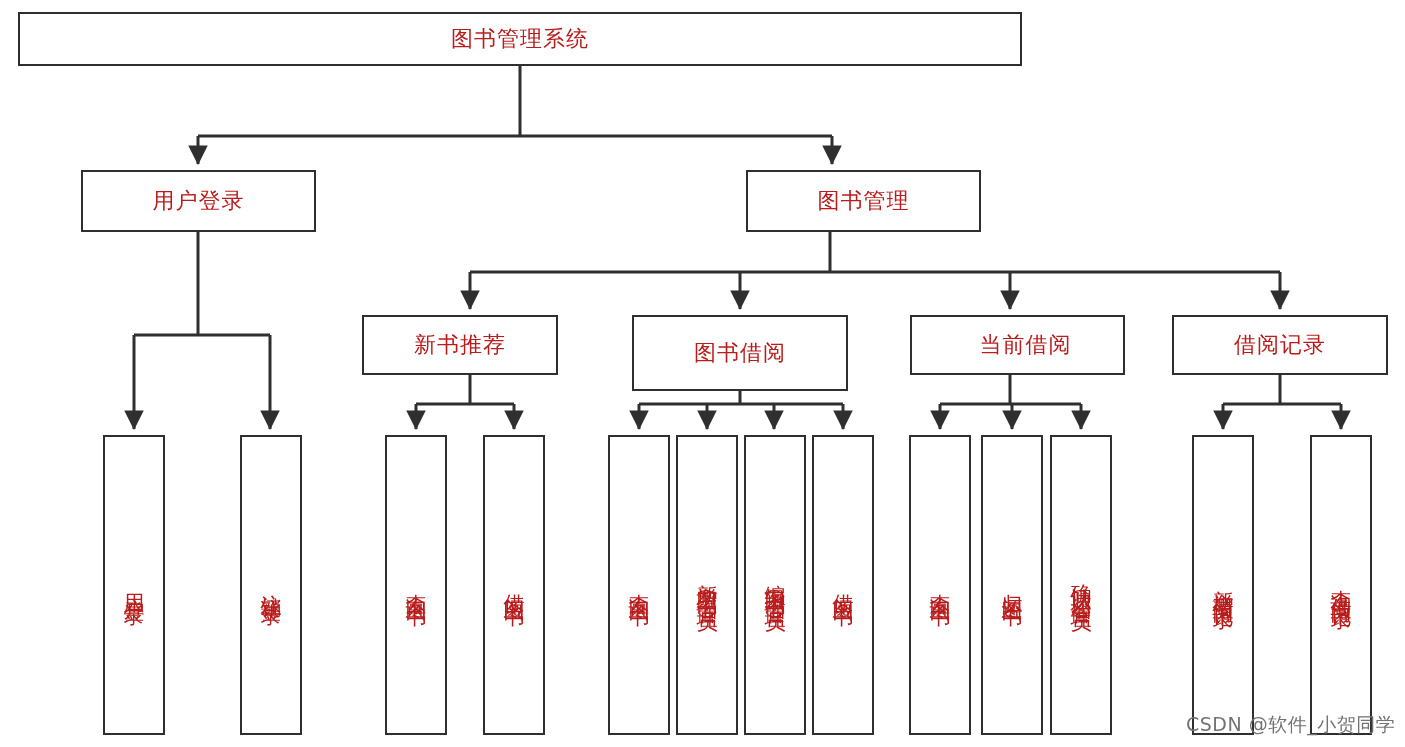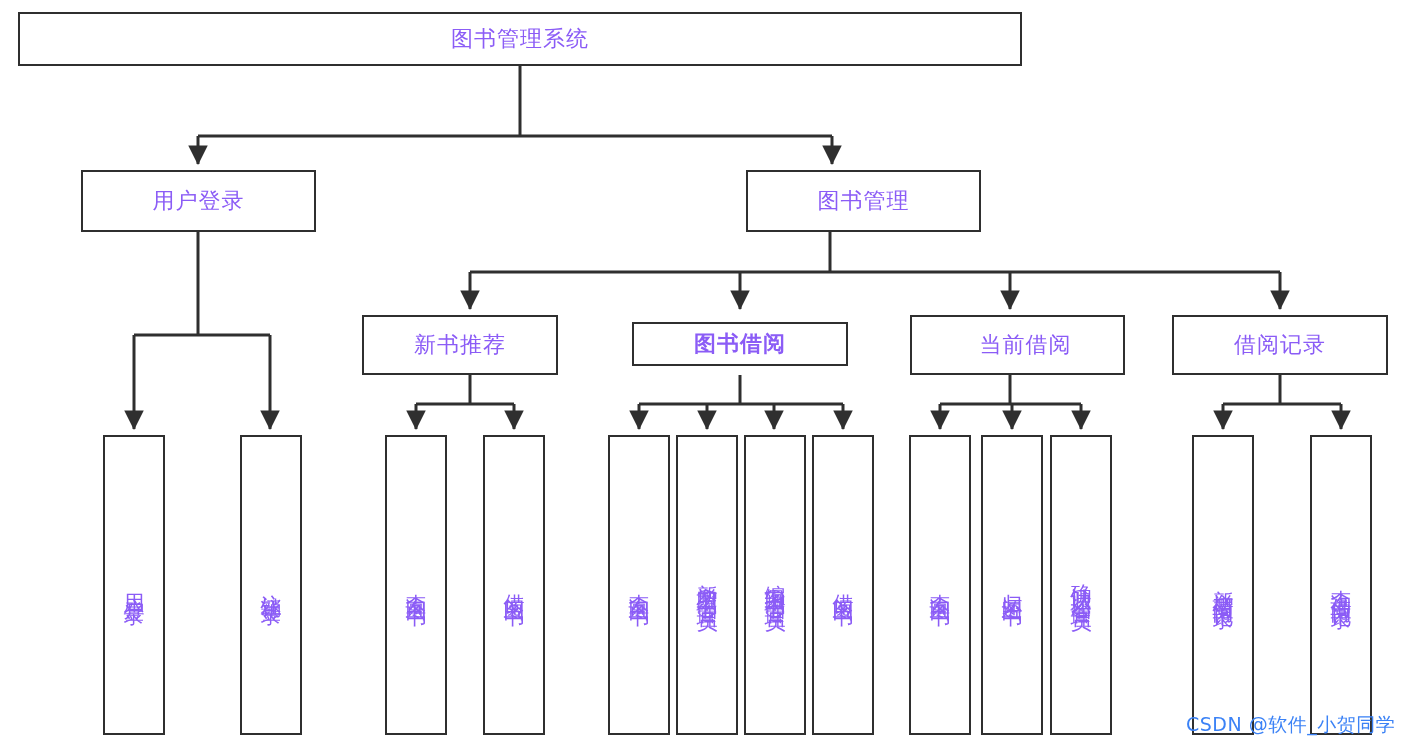--- a/index.html
+++ b/index.html
@@ -7,36 +7,36 @@
   #stage{position:relative;width:1405px;height:747px;overflow:hidden;background:#fff;}
   svg.lines{position:absolute;left:0;top:0;width:1405px;height:747px;}
   .node{
     position:absolute;
     box-sizing:border-box;
     border:2.5px solid #2f2f2f;
     background:#ffffff;
     display:flex;
     align-items:center;
     justify-content:center;
-    color:#8b5cf6;
+    color:#b91c1c;
   }
   .node.h{ font-size:22px; line-height:1.15; letter-spacing:1px;}
   .node.v{
     writing-mode:vertical-rl;
     text-orientation:upright;
     font-size:21px;
     letter-spacing:4px;
     padding:12px 0;
   }
   .node.v span{writing-mode:vertical-rl;text-orientation:upright;}
   .watermark{
     position:absolute;
     left:1186px; top:712px;
     font-size:19px;
-    color:#3b82f6;
+    color:#737373;
     letter-spacing:0.5px;
     white-space:nowrap;
     font-family:"DejaVu Sans","Liberation Sans",sans-serif;
   }
 </style>
 </head>
 <body>
 
 <div id="stage">
 
@@ -97,21 +97,21 @@
   <div class="node h" style="left:81px;top:170px;width:235px;height:62px;">
     <span>用户登录</span>
   </div>
   <div class="node h" style="left:712px;top:170px;width:235px;height:62px;margin-left:34px;">
     <span>图书管理</span>
   </div>
 
   <div class="node h" style="left:362px;top:315px;width:196px;height:60px;">
     <span>新书推荐</span>
   </div>
-  <div class="node h" style="left:632px;top:322px;width:216px;height:44px;font-weight:bold;">
+  <div class="node h" style="left:632px;top:315px;width:216px;height:76px;">
     <span>图书借阅</span>
   </div>
   <div class="node h" style="left:910px;top:315px;width:215px;height:60px;padding-left:16px;">
     <span>当前借阅</span>
   </div>
   <div class="node h" style="left:1172px;top:315px;width:216px;height:60px;">
     <span>借阅记录</span>
   </div>
 
   <div class="node v" style="left:103px;top:435px;width:62px;height:300px;">

